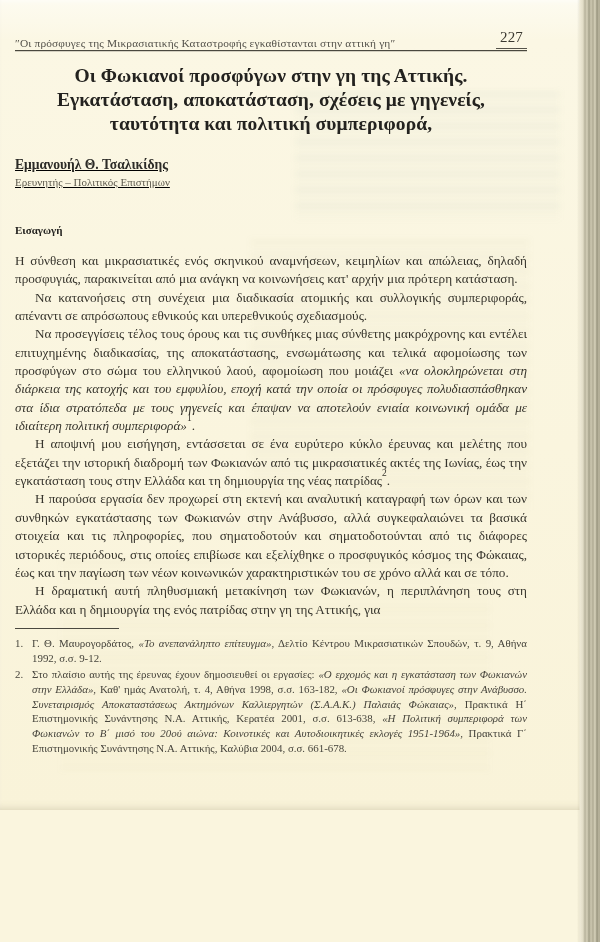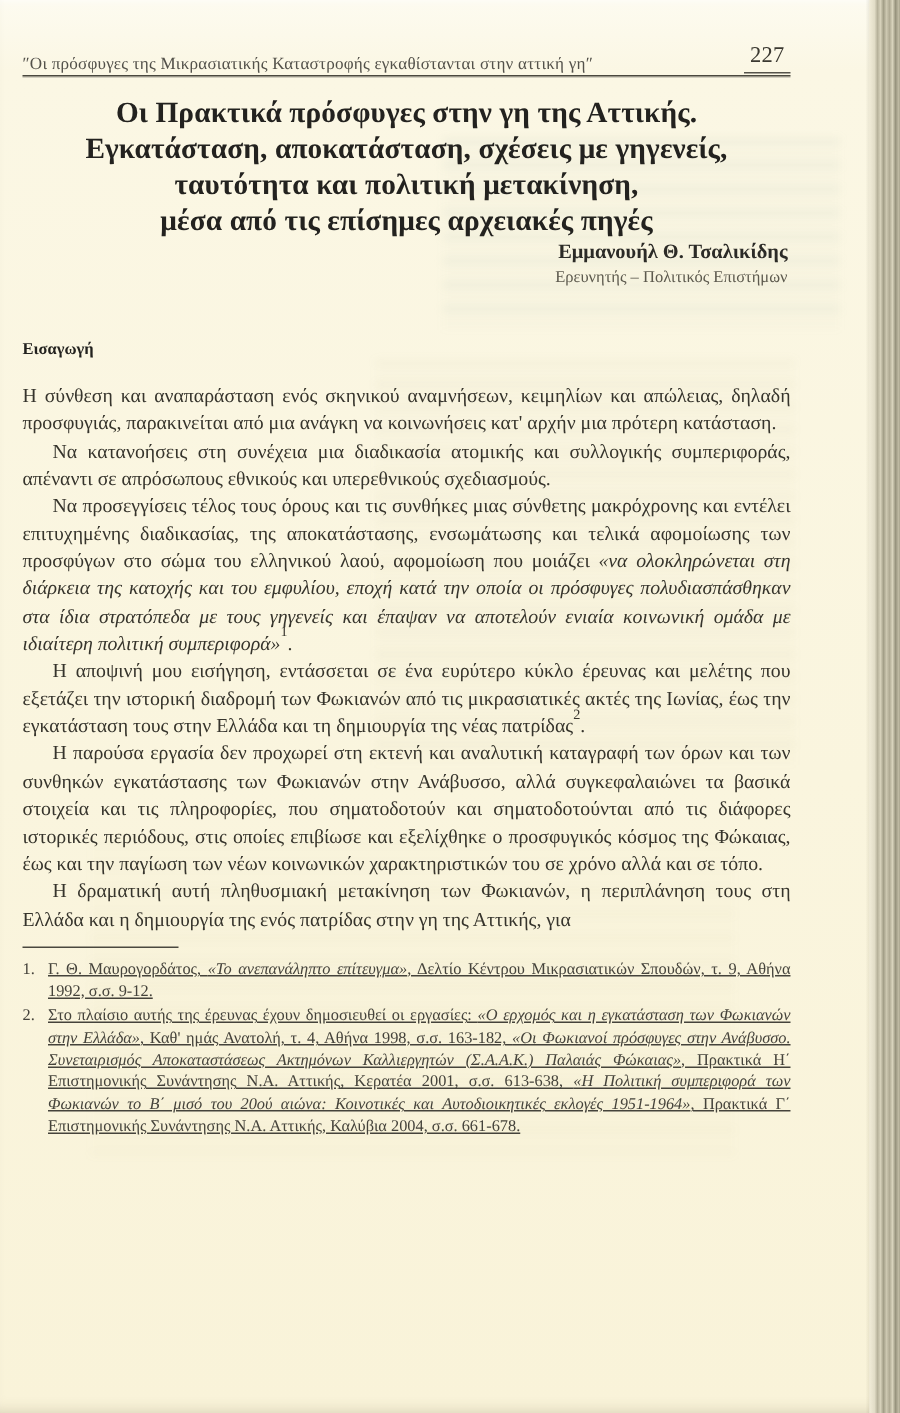--- a/index.html
+++ b/index.html
@@ -1,21 +1,21 @@
 <!DOCTYPE html>
 <html><head>
 <meta charset="utf-8">
 <style>
   html,body{margin:0;padding:0;}
   body{
     width:600px;height:942px;overflow:hidden;
     font-family:"Liberation Serif","DejaVu Serif",serif;
     background:#faf5de;
   }
-  .scene{position:relative;width:600px;height:942px;
+  .scene{position:relative;width:600px;height:810px;
     background:linear-gradient(180deg,#fdfbf0 0%,#fbf7e4 5%,#faf5de 55%,#f9f3d9 100%);
     box-shadow:inset 0 -8px 10px -8px rgba(110,100,70,.28), inset 0 4px 6px -4px rgba(255,255,255,.8);
   }
   
   .book-edge{position:absolute;top:0;right:0;width:23px;height:942px;
     background:linear-gradient(90deg,
       rgba(120,115,90,0) 0px, rgba(120,115,90,.10) 2px,
       #efead6 3px, #e2ddc7 6px, #b7b29b 8px, #d6d1ba 10px,
       #a39f88 12px, #cdc8b1 14px, #b0ab94 16px, #d8d3bc 18px,
       #98947e 20px, #beb9a2 22px, #a8a48d 23px);
@@ -31,69 +31,68 @@
 
   .content{position:absolute;left:15px;top:0;width:512px;}
 
   .runhead{margin-top:29px;display:flex;justify-content:space-between;align-items:flex-end;
     font-size:11.4px;color:#53514a;letter-spacing:.15px;}
   .pageno{font-size:15px;color:#3b3931;border-bottom:1px solid #55534a;padding:0 4px 2px 4px;}
   .headrule{margin-top:1px;height:1px;background:#4a483e;box-shadow:0 1px 0 rgba(74,72,62,.22);}
 
   .title{margin-top:13px;text-align:center;font-weight:bold;font-size:19.5px;line-height:24px;
     color:#23221f;letter-spacing:.1px;}
-  .author{text-align:right;padding-right:2px;}
+  .author{margin-top:21px;text-align:left;padding-right:2px;text-decoration:underline;}
   .aname{font-weight:bold;font-size:13.6px;color:#2c2b27;}
   .arole{margin-top:3px;font-size:11px;color:#5d5a4e;}
 
   .sechead{margin-top:36px;font-weight:bold;font-size:11px;color:#23221f;}
 
   .bodytext{margin-top:16px;font-size:13.2px;line-height:18.35px;color:#36342c;text-align:justify;}
   .p{margin:0;}
   .ind{text-indent:20px;}
   .q{font-style:italic;}
   .ref{font-size:9.5px;position:relative;top:-4px;line-height:0;}
 
   .fnrule{margin-top:9px;width:104px;height:1px;background:#4a483f;}
-  .footnotes{margin-top:7px;font-size:10.9px;line-height:14.7px;color:#45433b;text-align:justify;text-decoration:underline;}
+  .footnotes{margin-top:7px;font-size:10.9px;line-height:14.7px;color:#45433b;text-align:justify;}
   .fn{padding-left:17px;text-indent:-17px;margin:0 0 2px 0;}
   .fnm{display:inline-block;width:17px;text-indent:0;}
 </style>
 </head>
 <body>
 
 <div class="scene">
   <div class="ghost g1"></div>
   <div class="ghost g2"></div>
   <div class="ghost g3"></div>
 
   <div class="content">
 
     <div class="runhead">
       <span>″Οι πρόσφυγες της Μικρασιατικής Καταστροφής εγκαθίστανται στην αττική γη″</span>
       <span class="pageno">227</span>
     </div>
     <div class="headrule"></div>
 
     <div class="title">
-      <div>Οι Πρακτικά πρόσφυγες στην γη της Αττικής.</div>
+      <div>Οι Φωκιανοί προσφύγων στην γη της Αττικής.</div>
       <div>Εγκατάσταση, αποκατάσταση, σχέσεις με γηγενείς,</div>
-      <div>ταυτότητα και πολιτική μετακίνηση,</div>
-      <div>μέσα από τις επίσημες αρχειακές πηγές</div>
+      <div>ταυτότητα και πολιτική συμπεριφορά,</div>
     </div>
 
     <div class="author">
       <div class="aname">Εμμανουήλ Θ. Τσαλικίδης</div>
       <div class="arole">Ερευνητής – Πολιτικός Επιστήμων</div>
     </div>
 
     <div class="sechead">Εισαγωγή</div>
 
     <div class="bodytext">
-      <p class="p"><span>Η σύνθεση και αναπαράσταση ενός σκηνικού αναμνήσεων, κειμηλίων και απώλειας, δηλαδή προσφυγιάς, παρακινείται από μια ανάγκη να κοινωνήσεις κατ' αρχήν μια πρότερη κατάσταση.</span></p>
+      <p class="p"><span>Η σύνθεση και μικρασιατικές ενός σκηνικού αναμνήσεων, κειμηλίων και απώλειας, δηλαδή προσφυγιάς, παρακινείται από μια ανάγκη να κοινωνήσεις κατ' αρχήν μια πρότερη κατάσταση.</span></p>
       <p class="p ind"><span>Να κατανοήσεις στη συνέχεια μια διαδικασία ατομικής και συλλογικής συμπεριφοράς, απέναντι σε απρόσωπους εθνικούς και υπερεθνικούς σχεδιασμούς.</span></p>
       <p class="p ind"><span>Να προσεγγίσεις τέλος τους όρους και τις συνθήκες μιας σύνθετης μακρόχρονης και εντέλει επιτυχημένης διαδικασίας, της αποκατάστασης, ενσωμάτωσης και τελικά αφομοίωσης των προσφύγων στο σώμα του ελληνικού λαού, αφομοίωση που μοιάζει </span><span class="q">«να ολοκληρώνεται στη διάρκεια της κατοχής και του εμφυλίου, εποχή κατά την οποία οι πρόσφυγες πολυδιασπάσθηκαν στα ίδια στρατόπεδα με τους γηγενείς και έπαψαν να αποτελούν ενιαία κοινωνική ομάδα με ιδιαίτερη πολιτική συμπεριφορά»</span><sup class="ref">1</sup><span>.</span></p>
       <p class="p ind"><span>Η αποψινή μου εισήγηση, εντάσσεται σε ένα ευρύτερο κύκλο έρευνας και μελέτης που εξετάζει την ιστορική διαδρομή των Φωκιανών από τις μικρασιατικές ακτές της Ιωνίας, έως την εγκατάσταση τους στην Ελλάδα και τη δημιουργία της νέας πατρίδας</span><sup class="ref">2</sup><span>.</span></p>
       <p class="p ind"><span>Η παρούσα εργασία δεν προχωρεί στη εκτενή και αναλυτική καταγραφή των όρων και των συνθηκών εγκατάστασης των Φωκιανών στην Ανάβυσσο, αλλά συγκεφαλαιώνει τα βασικά στοιχεία και τις πληροφορίες, που σηματοδοτούν και σηματοδοτούνται από τις διάφορες ιστορικές περιόδους, στις οποίες επιβίωσε και εξελίχθηκε ο προσφυγικός κόσμος της Φώκαιας, έως και την παγίωση των νέων κοινωνικών χαρακτηριστικών του σε χρόνο αλλά και σε τόπο.</span></p>
       <p class="p ind"><span>Η δραματική αυτή πληθυσμιακή μετακίνηση των Φωκιανών, η περιπλάνηση τους στη Ελλάδα και η δημιουργία της ενός πατρίδας στην γη της Αττικής, για</span></p>
     </div>
 
     <div class="fnrule"></div>
 
     <div class="footnotes">

